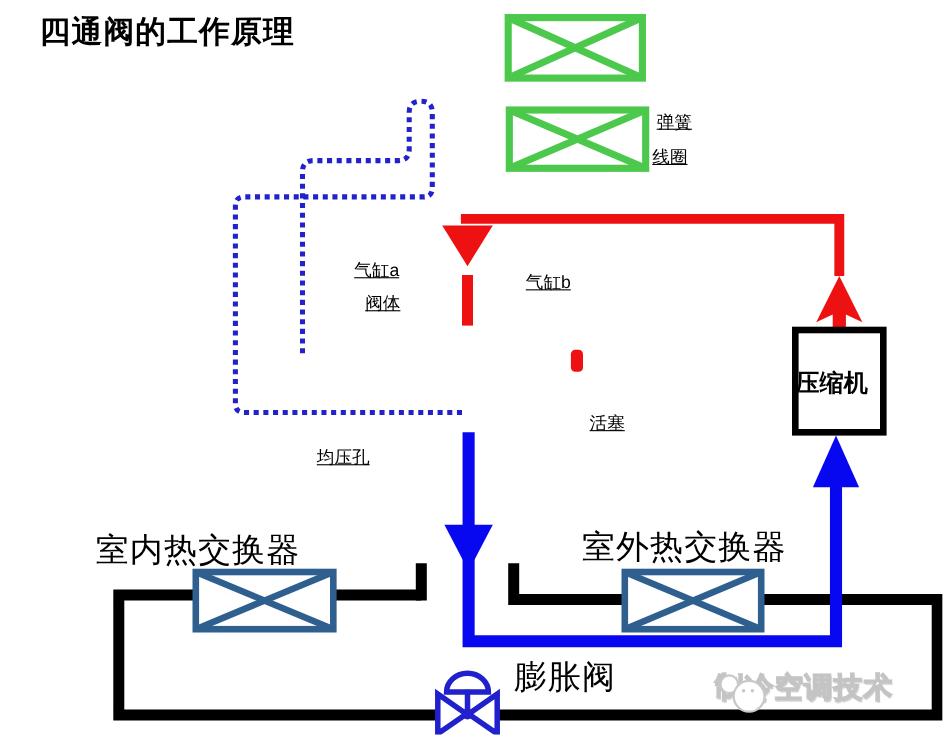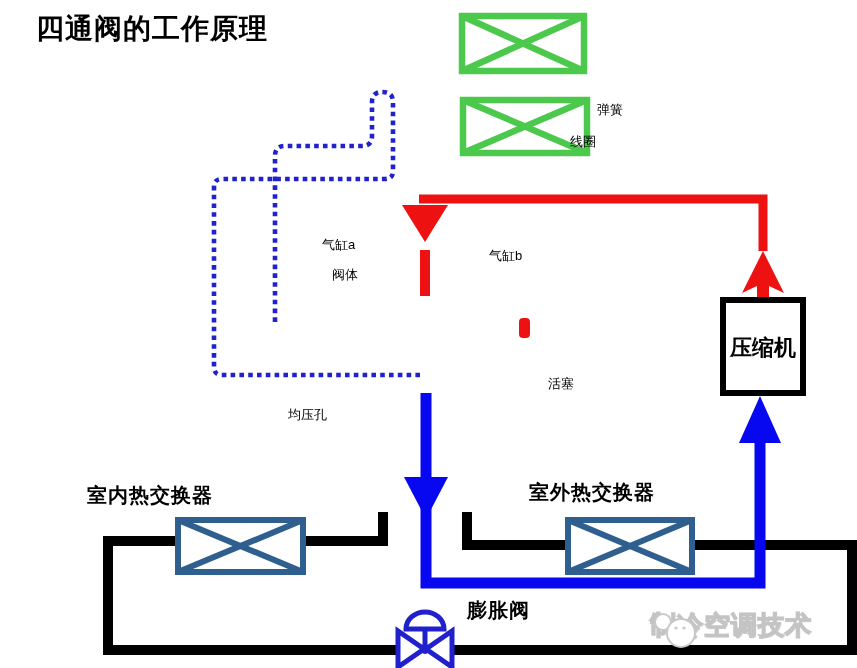--- a/index.html
+++ b/index.html
@@ -3,24 +3,24 @@
 <meta charset="utf-8">
 <style>
   html,body{margin:0;padding:0;background:#ffffff;}
   .stage{
     position:relative;width:857px;height:668px;background:#ffffff;overflow:hidden;
     font-family:"Liberation Sans","DejaVu Sans",sans-serif;
   }
   .stage svg{position:absolute;left:0;top:0;}
   .label{position:absolute;color:#000;white-space:nowrap;line-height:1.15;}
   .title{left:36px;top:13px;font-size:28px;font-weight:bold;letter-spacing:1px;}
-  .s16{font-size:13px;}
-  .big{font-size:20px;font-weight:bold;letter-spacing:1px;}
+  .s16{font-size:16px;text-decoration:underline;}
+  .big{font-size:30px;font-weight:normal;letter-spacing:1px;}
   .compressor-label{
-    left:723px;top:335px;width:80px;text-align:center;
+    left:723px;top:335px;width:80px;
     font-size:22px;font-weight:bold;letter-spacing:0px;
   }
   .watermark{
     position:absolute;left:650px;top:608px;display:flex;align-items:center;gap:4px;
   }
   .wm-text{
     font-size:26px;font-weight:bold;color:#ffffff;
     -webkit-text-stroke:1.3px #c4c4c4;
     text-shadow:1px 1px 0 #dadada;
     letter-spacing:1px;white-space:nowrap;
@@ -92,26 +92,26 @@
       <line x1="425" y1="648" x2="425" y2="627"></line>
       <polygon fill="#ffffff" points="398,631 398,667 424,649"></polygon>
       <polygon fill="#ffffff" points="452,631 452,667 426,649"></polygon>
       <circle stroke="none" cx="425" cy="649" r="5" fill="#2020cc"></circle>
     </g>
   </svg>
 
   <div class="label title">四通阀的工作原理</div>
 
   <div class="label s16" style="left:597px;top:103px">弹簧</div>
-  <div class="label s16" style="left:570px;top:135px">线圈</div>
+  <div class="label s16" style="left:593px;top:135px">线圈</div>
 
   <div class="label s16" style="left:322px;top:238px">气缸a</div>
   <div class="label s16" style="left:332px;top:268px">阀体</div>
-  <div class="label s16" style="left:489px;top:249px">气缸b</div>
-  <div class="label s16" style="left:548px;top:377px">活塞</div>
+  <div class="label s16" style="left:478px;top:249px">气缸b</div>
+  <div class="label s16" style="left:536px;top:377px">活塞</div>
   <div class="label s16" style="left:288px;top:408px">均压孔</div>
 
   <div class="label big" style="left:87px;top:484px">室内热交换器</div>
   <div class="label big" style="left:467px;top:599px">膨胀阀</div>
   <div class="label big" style="left:529px;top:481px">室外热交换器</div>
   <div class="label compressor-label">压缩机</div>
 
   <div class="watermark">
     <svg width="50" height="42" viewBox="0 0 50 42">
       <circle cx="13" cy="14" r="8" fill="#ffffff" stroke="#c8c8c8" stroke-width="2"></circle>

